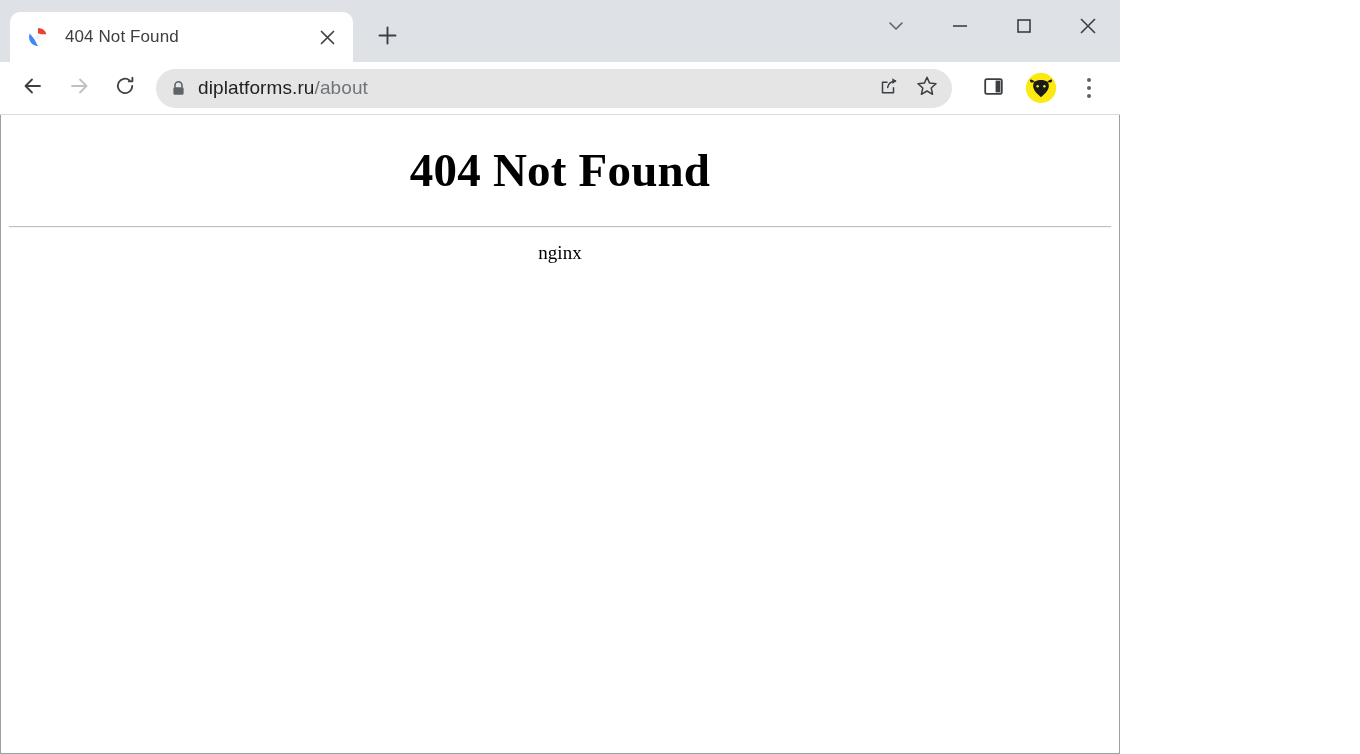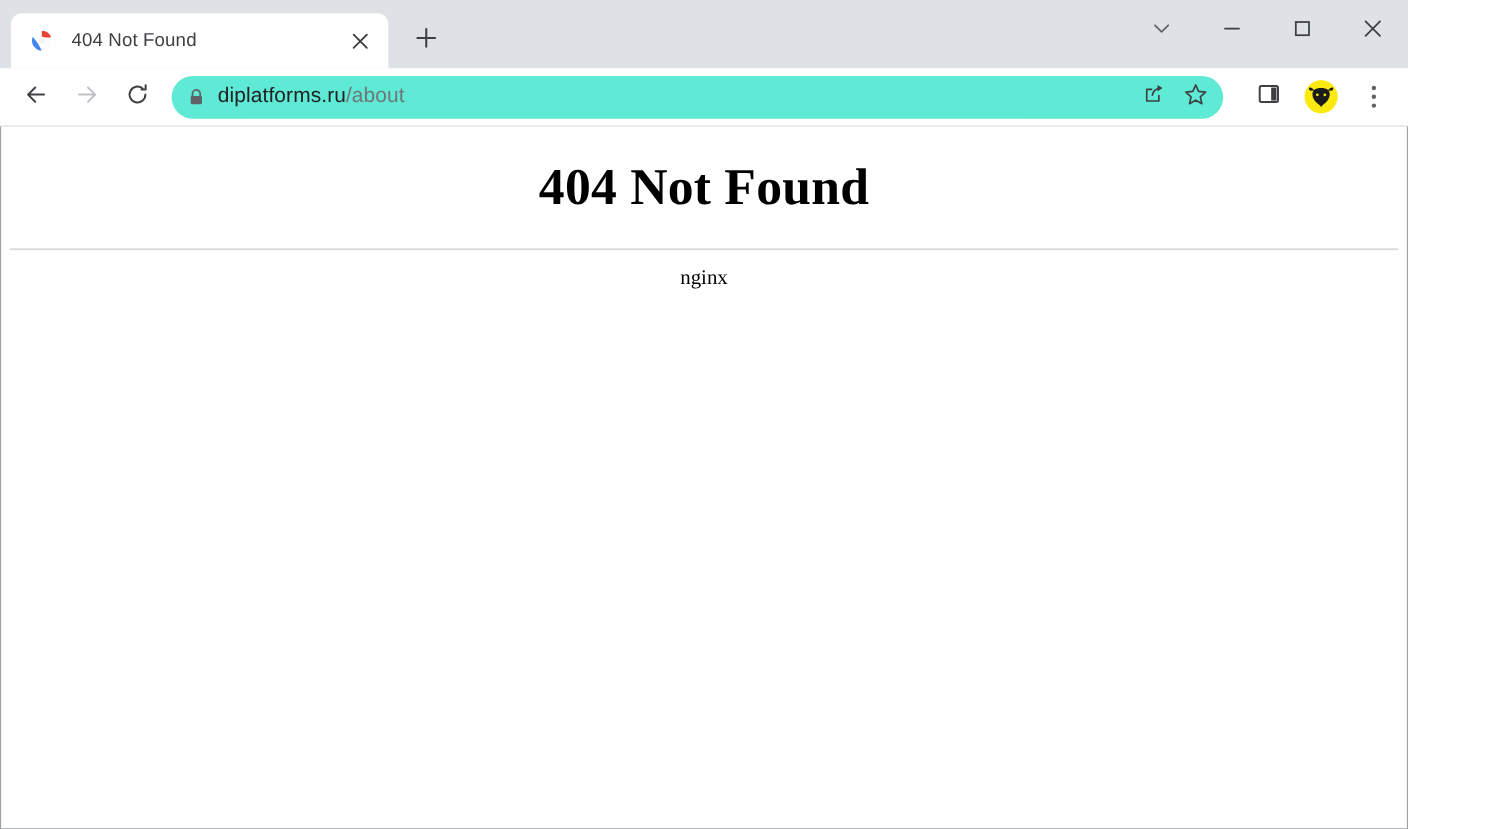--- a/index.html
+++ b/index.html
@@ -10,21 +10,21 @@
   body {
     width: 1360px;
     height: 754px;
     overflow: hidden;
     background: #ffffff;
     font-family: "Liberation Sans", sans-serif;
     -webkit-font-smoothing: antialiased;
   }
 
   .browser-window {
-    width: 1280px;
+    width: 1120px;
     height: 754px;
     display: flex;
     flex-direction: column;
     background: #dee1e6;
     position: relative;
     box-sizing: border-box;
   }
 
   
   .tab-strip {
@@ -133,21 +133,21 @@
     justify-content: center;
     border-radius: 50%;
     flex: 0 0 38px;
     margin-right: 8px;
   }
   .nav-btn.reload { margin-right: 12px; }
 
   .omnibox {
     flex: 1 1 auto;
     height: 39px;
-    background: #5eead4;
+    background: #e5e5e5;
     border-radius: 20px;
     display: flex;
     align-items: center;
     padding: 0 6px 0 4px;
     box-sizing: border-box;
     min-width: 0;
     margin-right: 4px;
   }
 
   .omnibox-lock {

